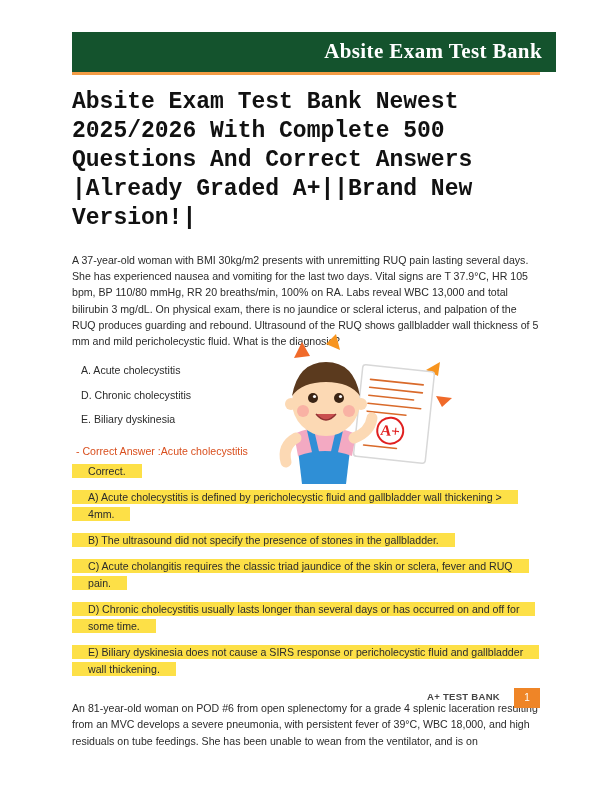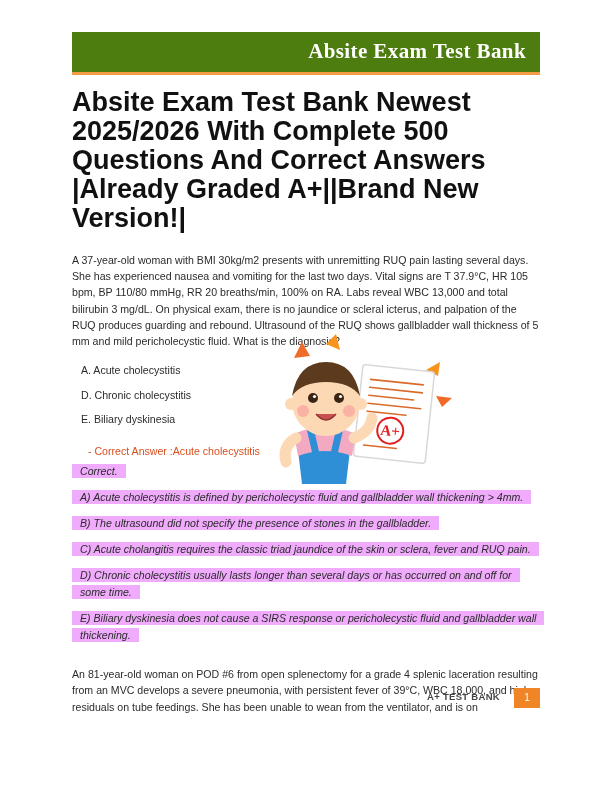--- a/index.html
+++ b/index.html
@@ -21,21 +21,22 @@
     background: #ffffff;
   }
 
   
   .header-band {
     position: absolute;
     left: 72px;
     top: 32px;
     width: 468px;
     height: 40px;
-    background: #4d7c0f;
+    background: #14532d;
+    padding-left: 16px;
   }
   .header-title {
     position: absolute;
     right: 14px;
     top: 7px;
     color: #ffffff;
     font-family: "Liberation Serif", serif;
     font-size: 21px;
     font-weight: bold;
     letter-spacing: 0.4px;
@@ -49,22 +50,22 @@
     height: 3px;
     background: #f39c45;
   }
 
   
   .doc-title {
     position: absolute;
     left: 72px;
     top: 88px;
     width: 470px;
-    font-family: Liberation Sans, sans-serif;
-    font-size: 27px;
+    font-family: Liberation Mono, monospace;
+    font-size: 23px;
     font-weight: bold;
     line-height: 29px;
     color: #111111;
   }
 
   
   .body-wrap {
     position: absolute;
     left: 72px;
     top: 252px;
@@ -78,30 +79,29 @@
   }
   .choices {
     margin: 0 0 16px 0;
   }
   .choices div {
     margin: 9px;
     line-height: 15.5px;
   }
   .correct-answer {
     color: #d94f1e;
-    margin: 0 0 4px 16px;
+    margin: 0 0 4px 4px;
     line-height: 15.5px;
   }
   .hl {
-    background: #f0abfc;
+    background: #fde047;
     display: inline;
     box-decoration-break: clone;
     -webkit-box-decoration-break: clone;
-    padding: 1px 8px;
-    font-style: italic;
+    padding: 1px 16px;
   }
   .hl-block {
     margin: 0 0 9px 0;
     line-height: 17px;
   }
   .tail-para {
     margin: 22px 0 0 0;
   }
 
   

